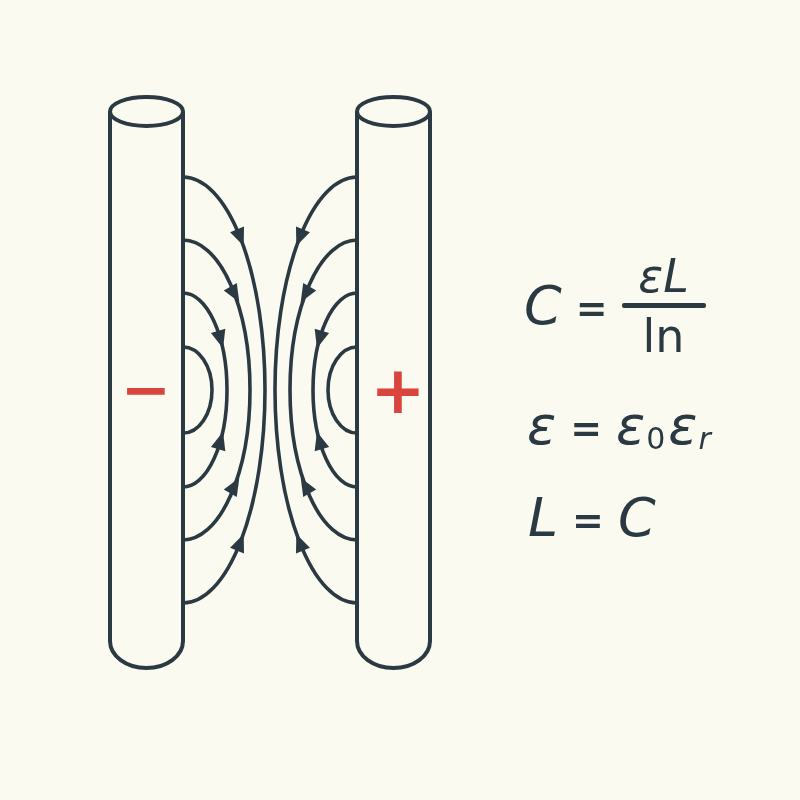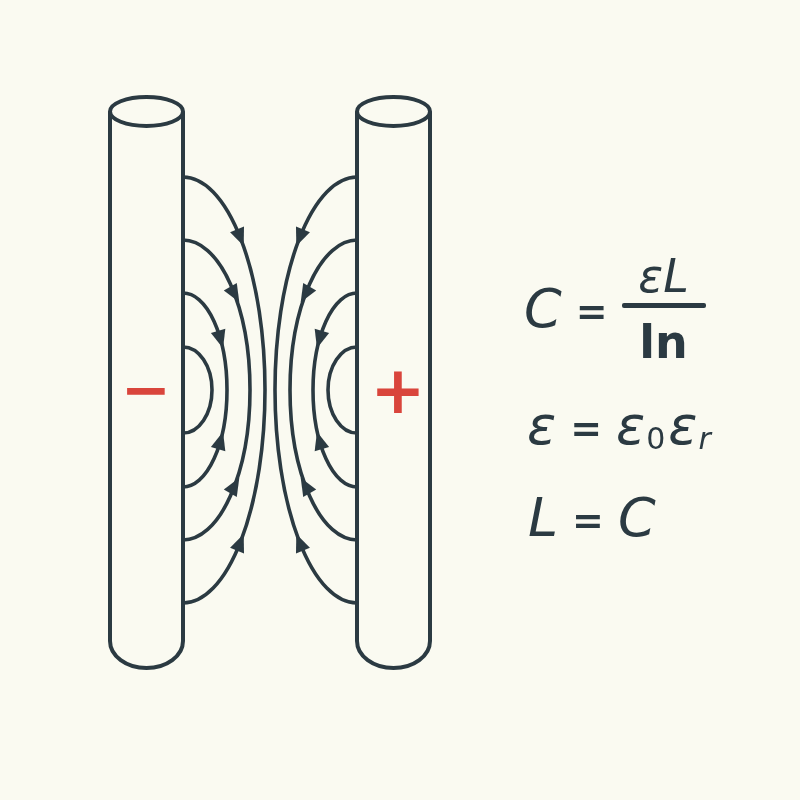--- a/index.html
+++ b/index.html
@@ -48,21 +48,21 @@
     color: var(--ink);
     line-height: 1;
     white-space: nowrap;
   }
   .sym { font-size: 54px; }
   .it { font-style: italic; }
   .eq { font-size: 38px; font-weight: bold; position: relative; top: 2px; }
   .frac { display: flex; flex-direction: column; align-items: center; }
   .num, .den { font-size: 46px; line-height: 1; }
   .num { padding-bottom: 4px; }
-  .den { padding-top: 11px; font-weight: bold; }
+  .den { padding-top: 5px; }
   .bar { width: 84px; height: 5px; background: var(--ink); border-radius: 2px; }
   .grp { display: flex; align-items: center; }
   .sub { font-size: 30px; position: relative; top: 13px; margin: 0 3px 0 1px; }
 </style>
 </head>
 <body>
 
 <div class="stage">
 
   <svg class="diagram" width="800" height="800" viewBox="0 0 800 800">

